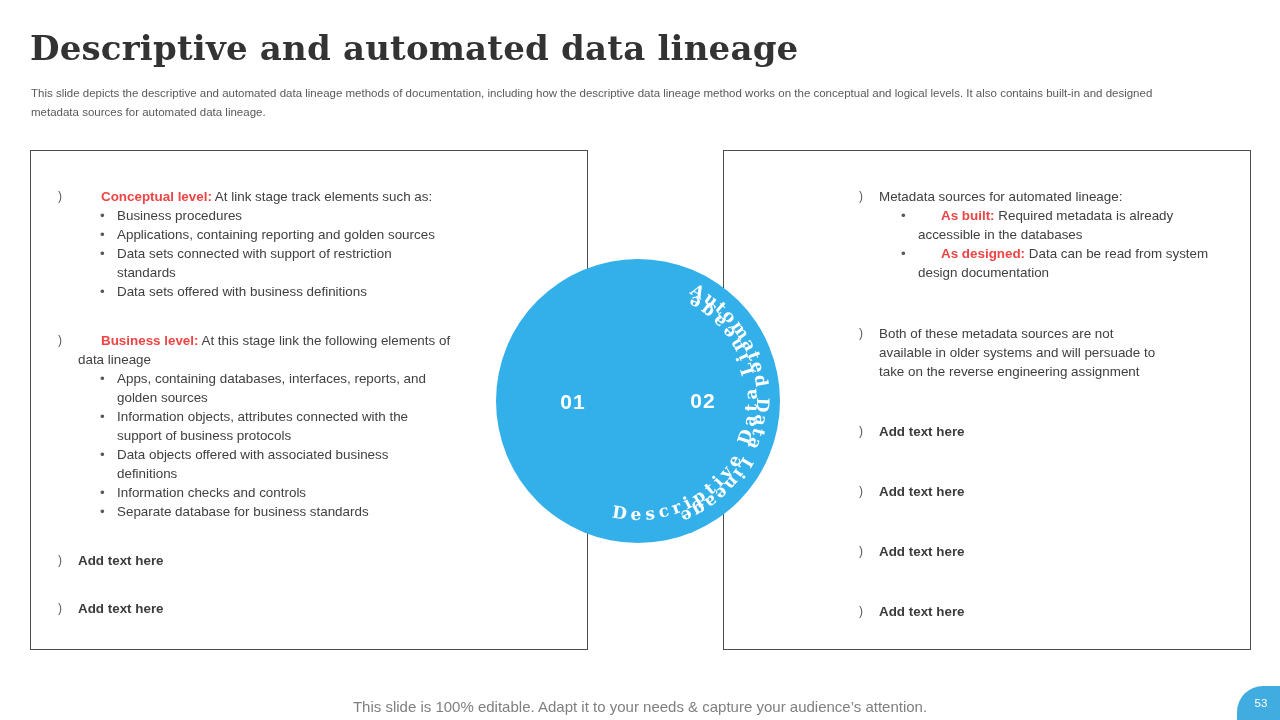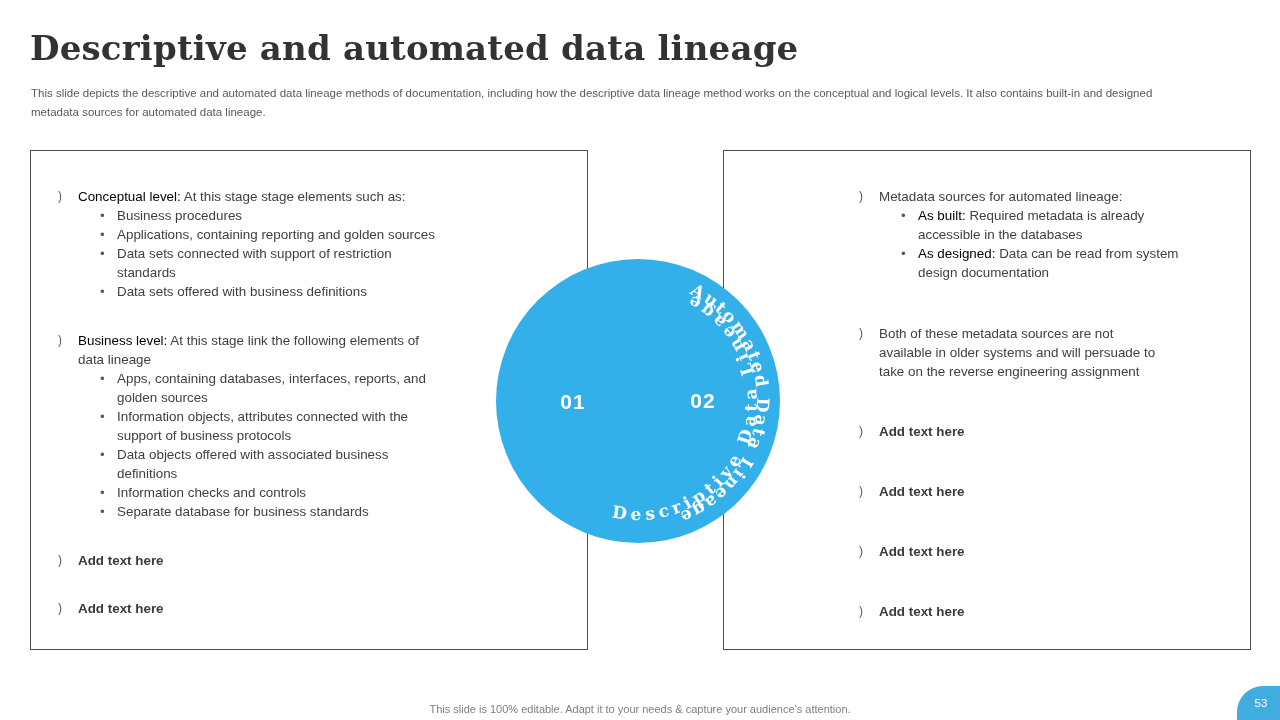--- a/index.html
+++ b/index.html
@@ -20,38 +20,38 @@
   .content{position:absolute;font-size:13.4px;line-height:19px;color:#404040;}
   .left-content{left:27px;top:36px;width:434px;}
   .right-content{left:135px;top:36px;width:386px;}
 
   .row{display:flex;}
   .mk1{flex:0 0 20px;color:#595959;font-size:12px;}
   .rtext{flex:1;}
   .sub-row{display:flex;margin-left:22px;}
   .mk2{flex:0 0 17px;color:#595959;}
   .pre{white-space:pre-line;}
-  b{font-weight:400;color:#000000;}
+  b{font-weight:700;color:#ef4444;margin-left:23px;}
 
   .gap30{margin-top:30px;}
   .gap29{margin-top:29px;}
   .gap42{margin-top:42px;}
   .gap41{margin-top:41px;}
   .add-row .rtext{font-weight:700;color:#3b3b3b;}
 
   .circle-wrap{position:absolute;left:478px;top:241px;width:320px;height:320px;}
   .arc-label{font-family:"DejaVu Serif","Liberation Serif",serif;font-weight:700;
              font-size:17px;fill:#ffffff;}
   .arc-left{letter-spacing:4.5px;}
   .arc-right{letter-spacing:2px;}
   .num{font-family:"Liberation Sans","DejaVu Sans",sans-serif;font-weight:700;
        font-size:21px;fill:#ffffff;letter-spacing:1px;}
 
   .footer{position:absolute;left:0;right:0;bottom:5px;text-align:center;
-          font-size:11px;color:#7f7f7f;}
+          font-size:15px;color:#7f7f7f;}
   .page-badge{position:absolute;right:0;bottom:0;width:43px;height:34px;
               border-top-left-radius:26px;display:flex;align-items:center;
               justify-content:center;padding-left:5px;box-sizing:border-box;
               color:#ffffff;font-size:11.5px;text-align:center;}
 </style>
 </head>
 <body>
 
 <div class="slide">
 
@@ -59,21 +59,21 @@
   <div class="subtitle pre">This slide depicts the descriptive and automated data lineage methods of documentation, including how the descriptive data lineage method works on the conceptual and logical levels. It also contains built-in and designed
 metadata sources for automated data lineage.</div>
 
   <div class="panel panel-left">
     <div class="content left-content">
 
       <div class="row">
         <span class="mk1">)</span>
         <div class="rtext">
           <b>Conceptual level:</b>
-          <span class="pre">At this stage stage elements such as:</span>
+          <span class="pre">At link stage track elements such as:</span>
           <div class="sub-row">
             <span class="mk2">•</span>
             <span class="pre">Business procedures</span>
           </div>
           <div class="sub-row">
             <span class="mk2">•</span>
             <span class="pre">Applications, containing reporting and golden sources</span>
           </div>
           <div class="sub-row">
             <span class="mk2">•</span>

